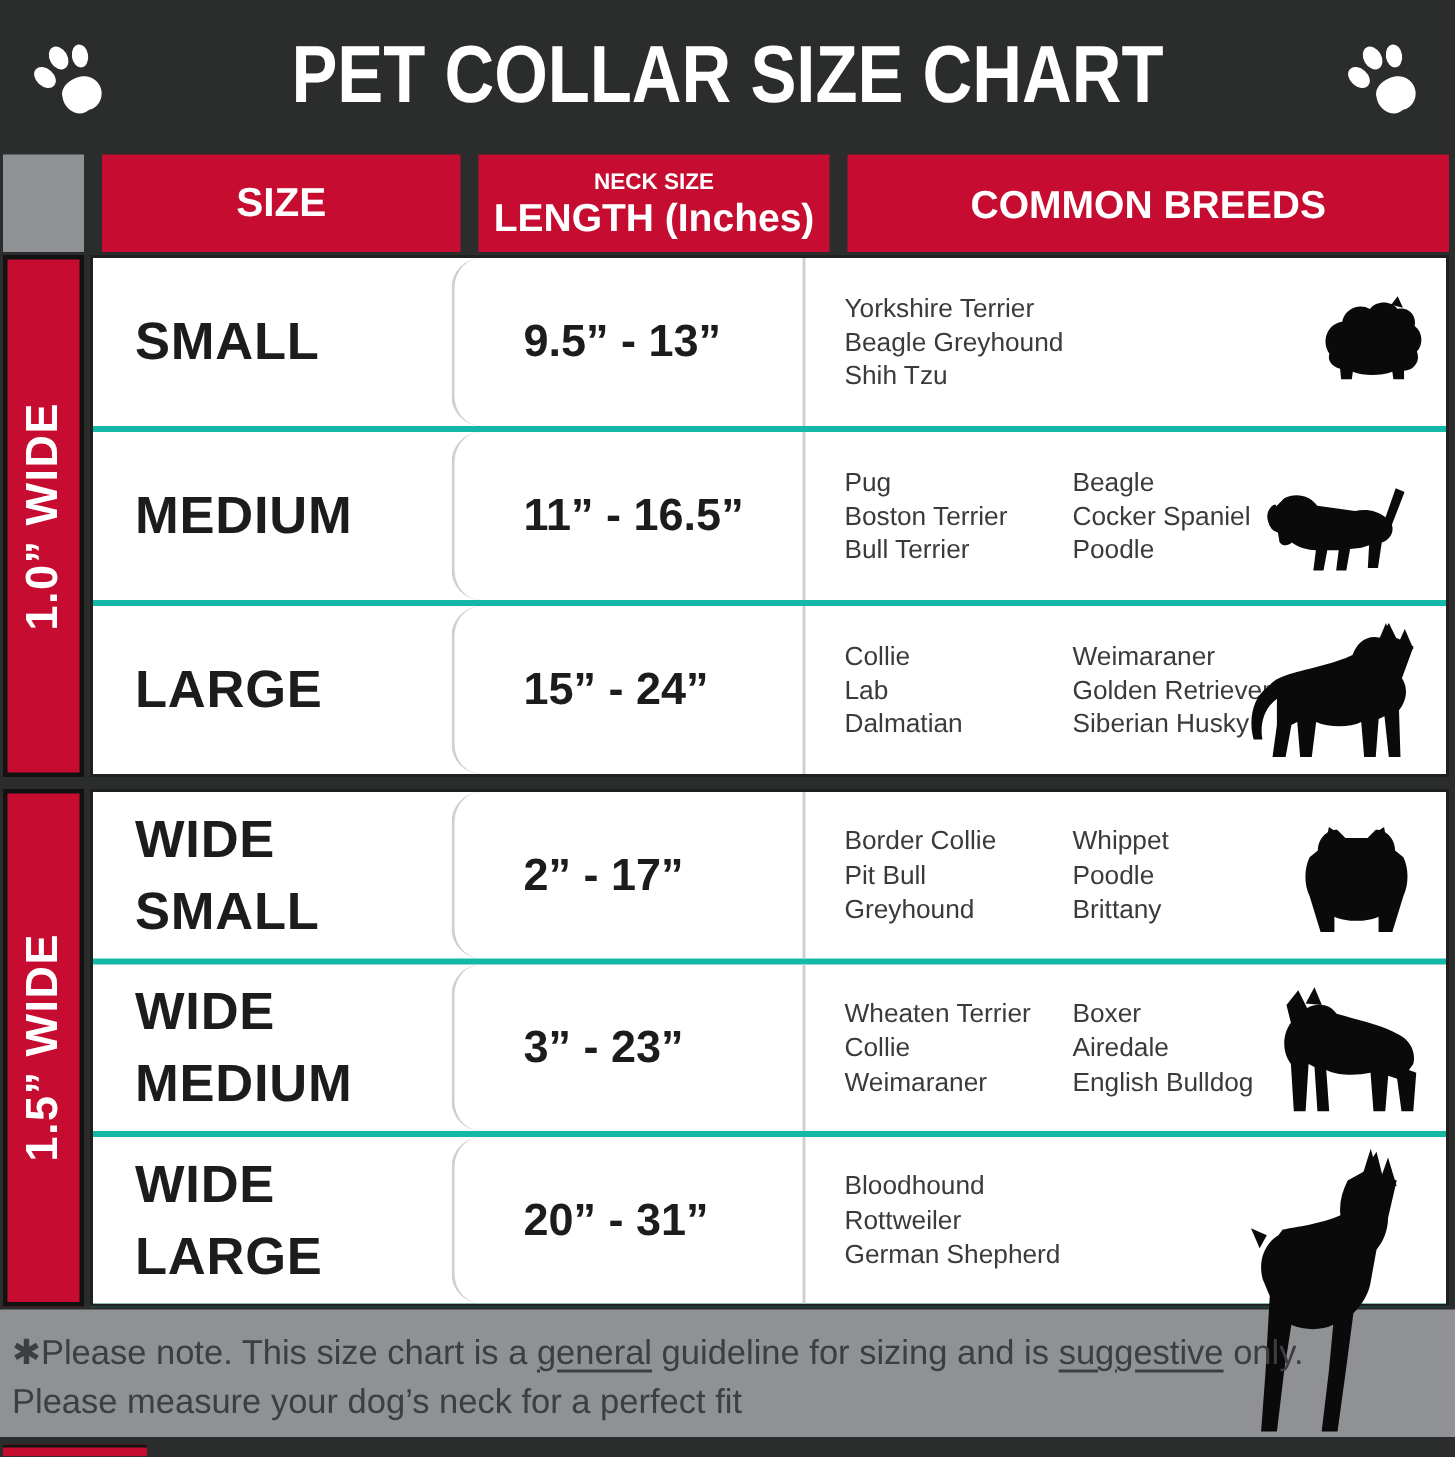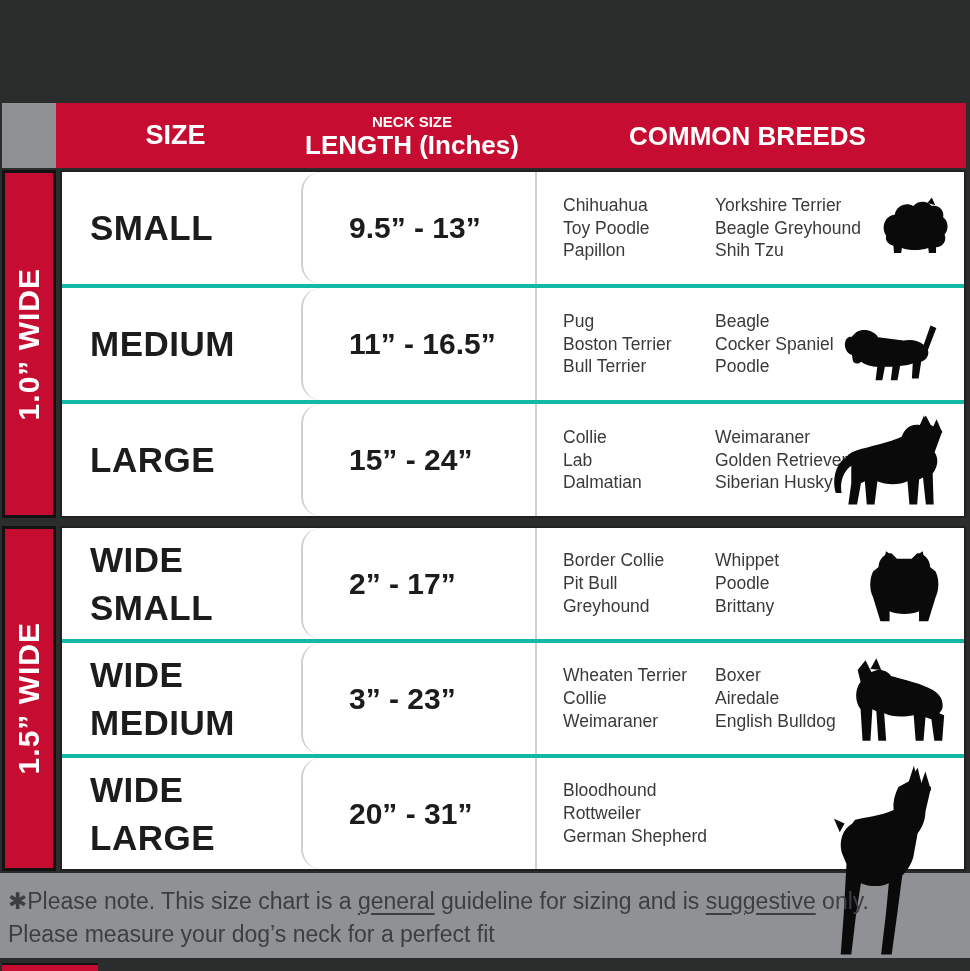--- a/index.html
+++ b/index.html
@@ -10,21 +10,21 @@
   .top-bar{position:relative;height:103px;display:flex;align-items:center;
            justify-content:space-between;padding:0 18px;box-sizing:border-box;}
   .title{position:absolute;left:50%;top:50px;transform:translate(-50%,-50%) scaleX(.85);
          color:#fff;font-weight:700;font-size:54px;white-space:nowrap;letter-spacing:0;}
   .paw{width:58px;height:58px;}
   .paw.left{transform:rotate(-24deg);}
   .paw.right{transform:rotate(-24deg);}
 
   
   .table{position:absolute;left:2px;top:103px;width:964px;}
-  .header-row{display:grid;grid-template-columns:54px 239px 234px 1fr;column-gap:0;
+  .header-row{display:grid;grid-template-columns:54px 239px 234px 1fr;column-gap:12px;
               height:65px;margin-bottom:2px;}
   .corner{background:#8f9194;}
   .hcell{background:#c60c30;color:#fff;display:flex;flex-direction:column;
          align-items:center;justify-content:center;font-weight:700;line-height:1;}
   .h-size{font-size:27px;}
   .h-neck{font-size:15px;margin-bottom:3px;}
   .h-length{font-size:26px;}
   .h-breeds{font-size:26px;}
 
   .group{display:flex;gap:4px;}
@@ -61,20 +61,39 @@
   .note{position:relative;z-index:6;font-size:23px;line-height:1.42;color:#3c3e41;}
   .note .u{text-decoration:underline;text-underline-offset:4px;}
   .bottom-sliver{position:absolute;left:2px;bottom:0;width:96px;height:6px;
                  background:#c60c30;border-top:2px solid #141414;}
 </style>
 </head>
 <body>
 
 <div class="page">
 
+  <div class="top-bar">
+    <svg class="paw left" viewBox="0 0 64 64">
+      <g fill="#ffffff">
+        <ellipse cx="15" cy="24" rx="6.5" ry="9" transform="rotate(-24 15 24)"></ellipse>
+        <ellipse cx="30" cy="15" rx="6.5" ry="9" transform="rotate(-6 30 15)"></ellipse>
+        <ellipse cx="45" cy="20" rx="6" ry="8.5" transform="rotate(16 45 20)"></ellipse>
+        <path d="M21 42 C23 32 43 30 48 41 C53 52 43 61 35 59 C26 62 18 52 21 42 Z"></path>
+      </g>
+    </svg>
+    <div class="title">PET COLLAR SIZE CHART</div>
+    <svg class="paw right" viewBox="0 0 64 64">
+      <g fill="#ffffff">
+        <ellipse cx="15" cy="24" rx="6.5" ry="9" transform="rotate(-24 15 24)"></ellipse>
+        <ellipse cx="30" cy="15" rx="6.5" ry="9" transform="rotate(-6 30 15)"></ellipse>
+        <ellipse cx="45" cy="20" rx="6" ry="8.5" transform="rotate(16 45 20)"></ellipse>
+        <path d="M21 42 C23 32 43 30 48 41 C53 52 43 61 35 59 C26 62 18 52 21 42 Z"></path>
+      </g>
+    </svg>
+  </div>
 
   <div class="table">
 
     <div class="header-row">
       <div class="corner"></div>
       <div class="hcell h-size">SIZE</div>
       <div class="hcell">
         <div class="h-neck">NECK SIZE</div>
         <div class="h-length">LENGTH (Inches)</div>
       </div>
@@ -84,23 +103,20 @@
     <div class="group g1">
       <div class="side">
         <span class="side-label">1.0” WIDE</span>
       </div>
       <div class="rows">
 
         <div class="row">
           <div class="cell c-size">SMALL</div>
           <div class="cell c-length">9.5” - 13”</div>
           <div class="cell c-breeds">
-            <div class="breeds-a breed-text">Chihuahua
-Toy Poodle
-Papillon</div>
             <div class="breeds-b breed-text">Yorkshire Terrier
 Beagle Greyhound
 Shih Tzu</div>
             <div class="dog">
               <svg width="80" height="64" viewBox="0 0 110 90">
                 <path d="M16,56 C8,44 14,28 28,26 C30,14 44,8 54,14 C60,6 74,6 80,14 C90,12 98,20 96,30 C104,36 104,48 98,54 C102,64 94,72 86,72 L86,80 76,80 75,73 C64,77 48,77 38,73 L37,80 27,80 26,70 C18,68 14,62 16,56 Z"></path>
                 <path d="M74,10 L80,2 85,13 Z"></path>
               </svg>
             </div>
           </div>

